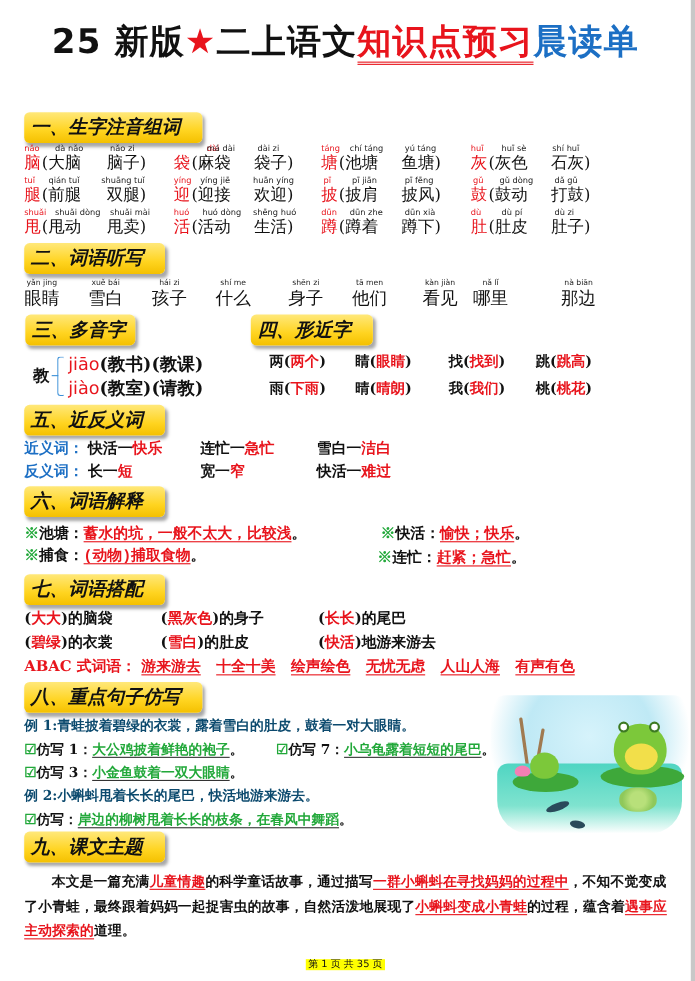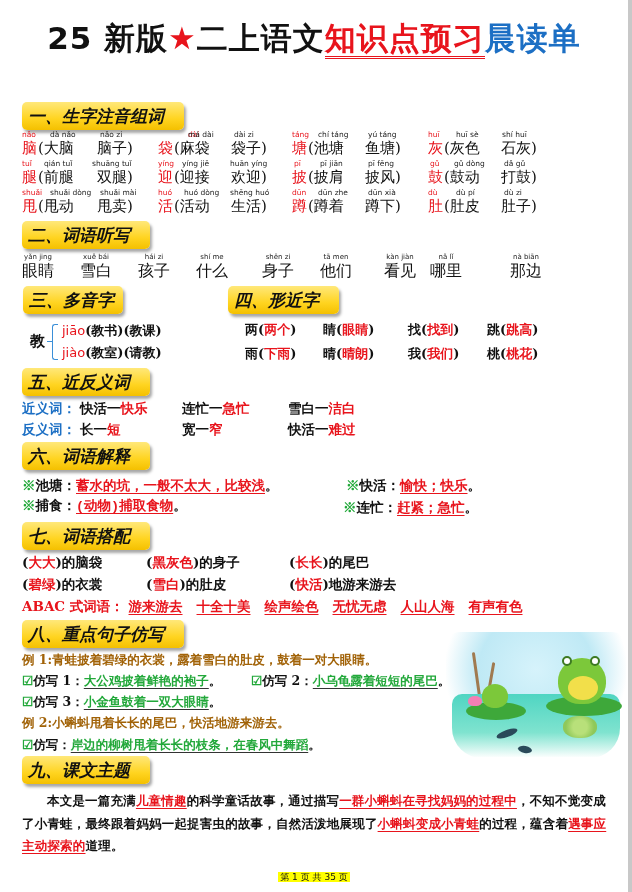--- a/index.html
+++ b/index.html
@@ -33,21 +33,21 @@
   .dict-row { position: absolute; left: 22px; top: 253px; width: 580px; height: 30px; }
   .dict-item { position: absolute; top: 0; text-align: center; }
   .dict-item .py { position: static; display: block; font-size: 7px; line-height: 8px; text-align: center; }
   .dict-item .hz { position: static; display: block; font-size: 16px; line-height: 20px; }
 
   
   .poly { position: absolute; left: 30px; top: 320px; width: 200px; height: 44px; }
   .poly-main { position: absolute; left: 0; top: 12px; font-size: 15px; font-weight: bold; }
   .poly-brace { position: absolute; left: 22px; top: 4px; width: 6px; height: 36px; border: 1.5px solid #3a8fd8; border-right: none; border-radius: 3px 0 0 3px; }
   .poly-dash { position: absolute; left: 17px; top: 21px; width: 6px; height: 0; border-top: 1.5px solid #3a8fd8; }
-  .poly-line { position: absolute; left: 32px; font-size: 13px; line-height: 18px; white-space: nowrap; font-weight: bold; }
+  .poly-line { position: absolute; left: 32px; font-size: 16px; line-height: 18px; white-space: nowrap; font-weight: bold; }
   .poly-line .pin { color: #e8141c; font-family: "DejaVu Sans", sans-serif; font-weight: normal; }
 
   
   .similar { position: absolute; left: 245px; top: 320px; width: 360px; }
   .sim-row { position: relative; height: 24px; }
   .sim-item { position: absolute; top: 0; font-size: 13px; line-height: 20px; white-space: nowrap; font-weight: bold; }
   .red { color: #e8141c; }
 
   
   .syn { position: absolute; left: 22px; font-size: 13.5px; line-height: 20px; white-space: nowrap; font-weight: bold; }
@@ -60,21 +60,21 @@
   .ul-red { color: #e8141c; text-decoration: underline; text-decoration-color: #e8141c; text-underline-offset: 3px; }
 
   
   .match { position: absolute; font-size: 13.5px; line-height: 20px; white-space: nowrap; font-weight: bold; }
   .abac { position: absolute; left: 22px; top: 596px; font-size: 13.5px; line-height: 20px; white-space: nowrap; font-weight: bold; }
   .abac .lbl { color: #e8141c; }
   .abac .w { color: #e8141c; text-decoration: underline; text-underline-offset: 3px; margin-right: 14px; }
 
   
   .imit { position: absolute; left: 22px; font-size: 12.5px; line-height: 18px; white-space: nowrap; font-weight: bold; }
-  .imit.ex { color: #a16207; }
+  .imit.ex { color: #0c4a6e; }
   .imit .box { color: #22a83a; }
   .ul-green { color: #22a83a; text-decoration: underline; text-decoration-color: #333; text-underline-offset: 3px; }
 
   .pond { position: absolute; left: 446px; top: 632px; width: 180px; height: 125px; border-radius: 14px; overflow: hidden; background: radial-gradient(ellipse at 50% 30%, #d6f3fb 0%, #bfe9f5 45%, rgba(255,255,255,0) 72%); }
   .pond .water { position: absolute; left: 6px; top: 62px; width: 168px; height: 64px; background: linear-gradient(#4fd5c2, #7fe3cf 60%, rgba(255,255,255,0.9)); border-radius: 10px 10px 30px 30px; }
   .pond .pad { position: absolute; background: #3ea83a; border-radius: 50%; }
   .pond .frog { position: absolute; background: #7cc83a; border-radius: 50% 50% 45% 45%; }
   .pond .belly { position: absolute; background: #f2df4a; border-radius: 50%; }
   .pond .eye { position: absolute; width: 10px; height: 10px; background: #fff; border: 2px solid #3d7a22; border-radius: 50%; }
   .pond .eggs { position: absolute; background: radial-gradient(circle, #b8e07a 35%, #8fc85a 70%); border-radius: 45%; }
@@ -302,21 +302,21 @@
   <div class="match" style="left:146px; top:574px;"><span>(</span><span class="red">雪白</span><span>)的肚皮</span></div>
   <div class="match" style="left:289px; top:574px;"><span>(</span><span class="red">快活</span><span>)地游来游去</span></div>
   <div class="abac">
     <span class="lbl">ABAC 式词语：</span>
     <span class="w">游来游去</span><span class="w">十全十美</span><span class="w">绘声绘色</span><span class="w">无忧无虑</span><span class="w">人山人海</span><span class="w">有声有色</span>
   </div>
 
   <div class="sec" style="left:22px; top:620px;">八、重点句子仿写</div>
   <div class="imit ex" style="top:651px;">例 1:青蛙披着碧绿的衣裳，露着雪白的肚皮，鼓着一对大眼睛。</div>
   <div class="imit" style="top:672px;"><span class="box">☑</span><span>仿写 1：</span><span class="ul-green">大公鸡披着鲜艳的袍子</span><span>。</span></div>
-  <div class="imit" style="left:251px; top:672px;"><span class="box">☑</span><span>仿写 2：</span><span class="ul-green">小乌龟露着短短的尾巴</span><span>。</span></div>
+  <div class="imit" style="left:251px; top:672px;"><span class="box">☑</span><span>仿写 7：</span><span class="ul-green">小乌龟露着短短的尾巴</span><span>。</span></div>
   <div class="imit" style="top:693px;"><span class="box">☑</span><span>仿写 3：</span><span class="ul-green">小金鱼鼓着一双大眼睛</span><span>。</span></div>
   <div class="imit ex" style="top:714px;">例 2:小蝌蚪甩着长长的尾巴，快活地游来游去。</div>
   <div class="imit" style="top:736px;"><span class="box">☑</span><span>仿写：</span><span class="ul-green">岸边的柳树甩着长长的枝条，在春风中舞蹈</span><span>。</span></div>
 
   <div class="pond">
     <div class="reed" style="left:30px; top:20px; height:60px; transform:rotate(-8deg);"></div>
     <div class="reed" style="left:42px; top:30px; height:50px; transform:rotate(10deg);"></div>
     <div class="water"></div>
     <div class="pad" style="left:20px; top:70px; width:60px; height:18px;"></div>
     <div class="pad" style="left:100px; top:64px; width:76px; height:20px;"></div>

